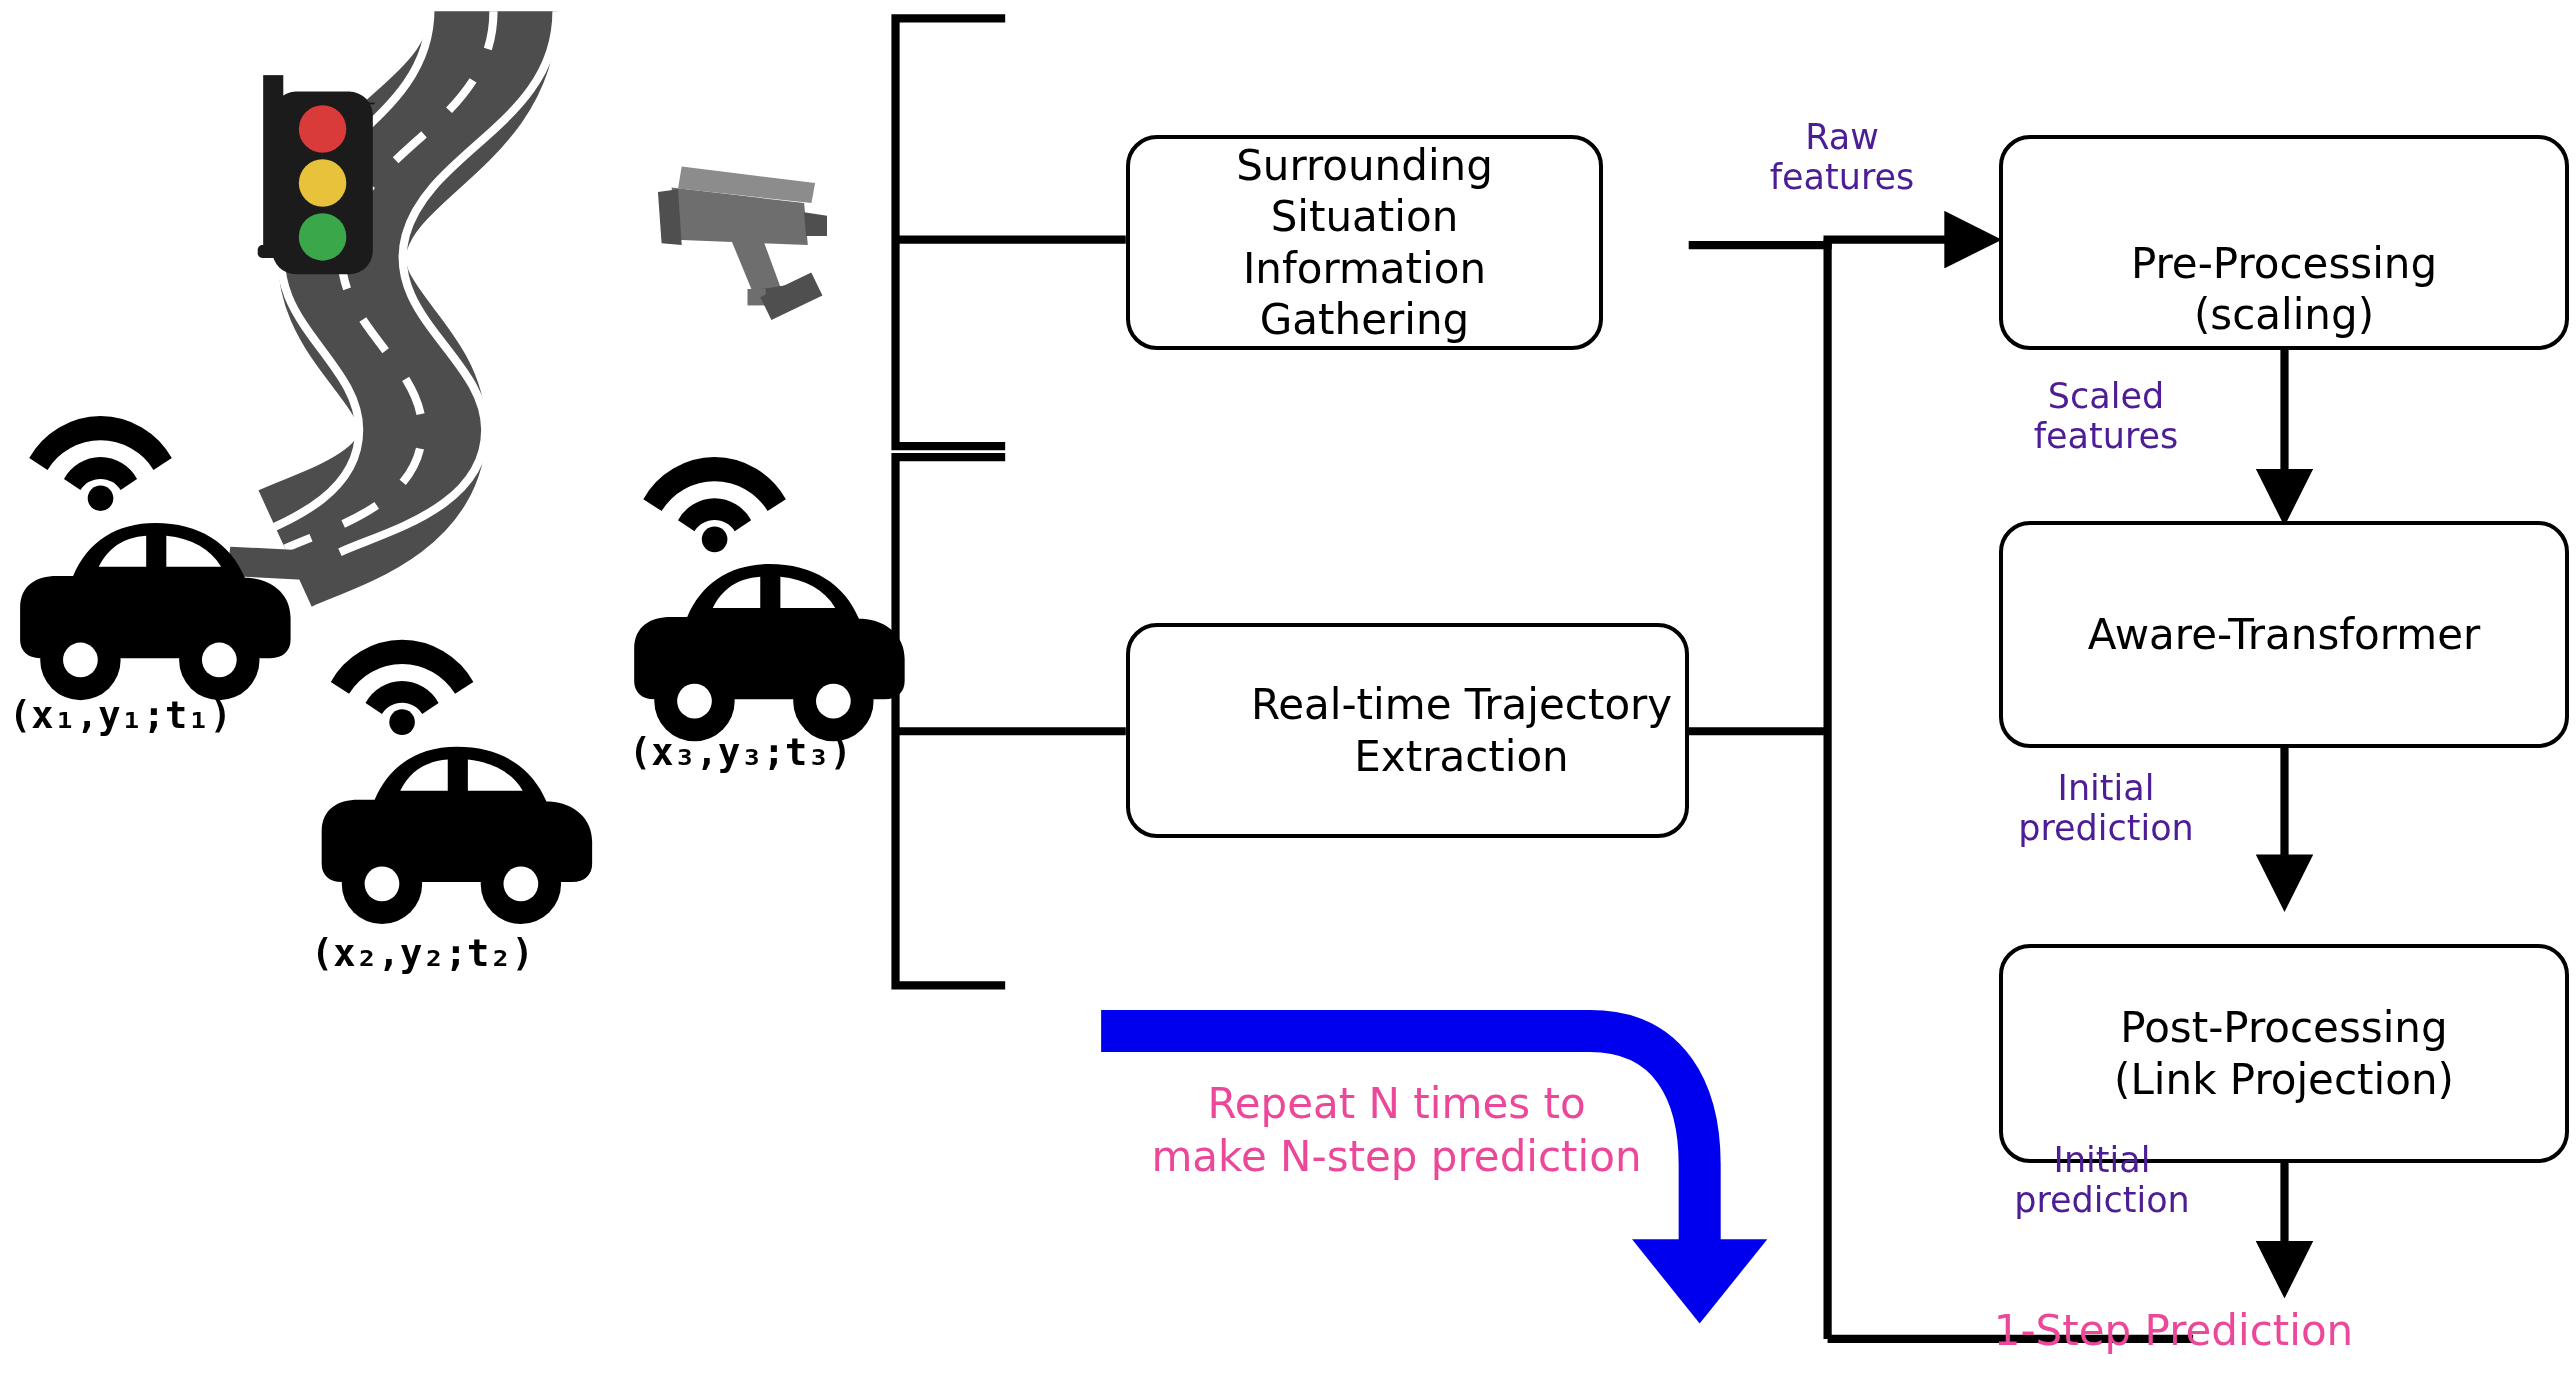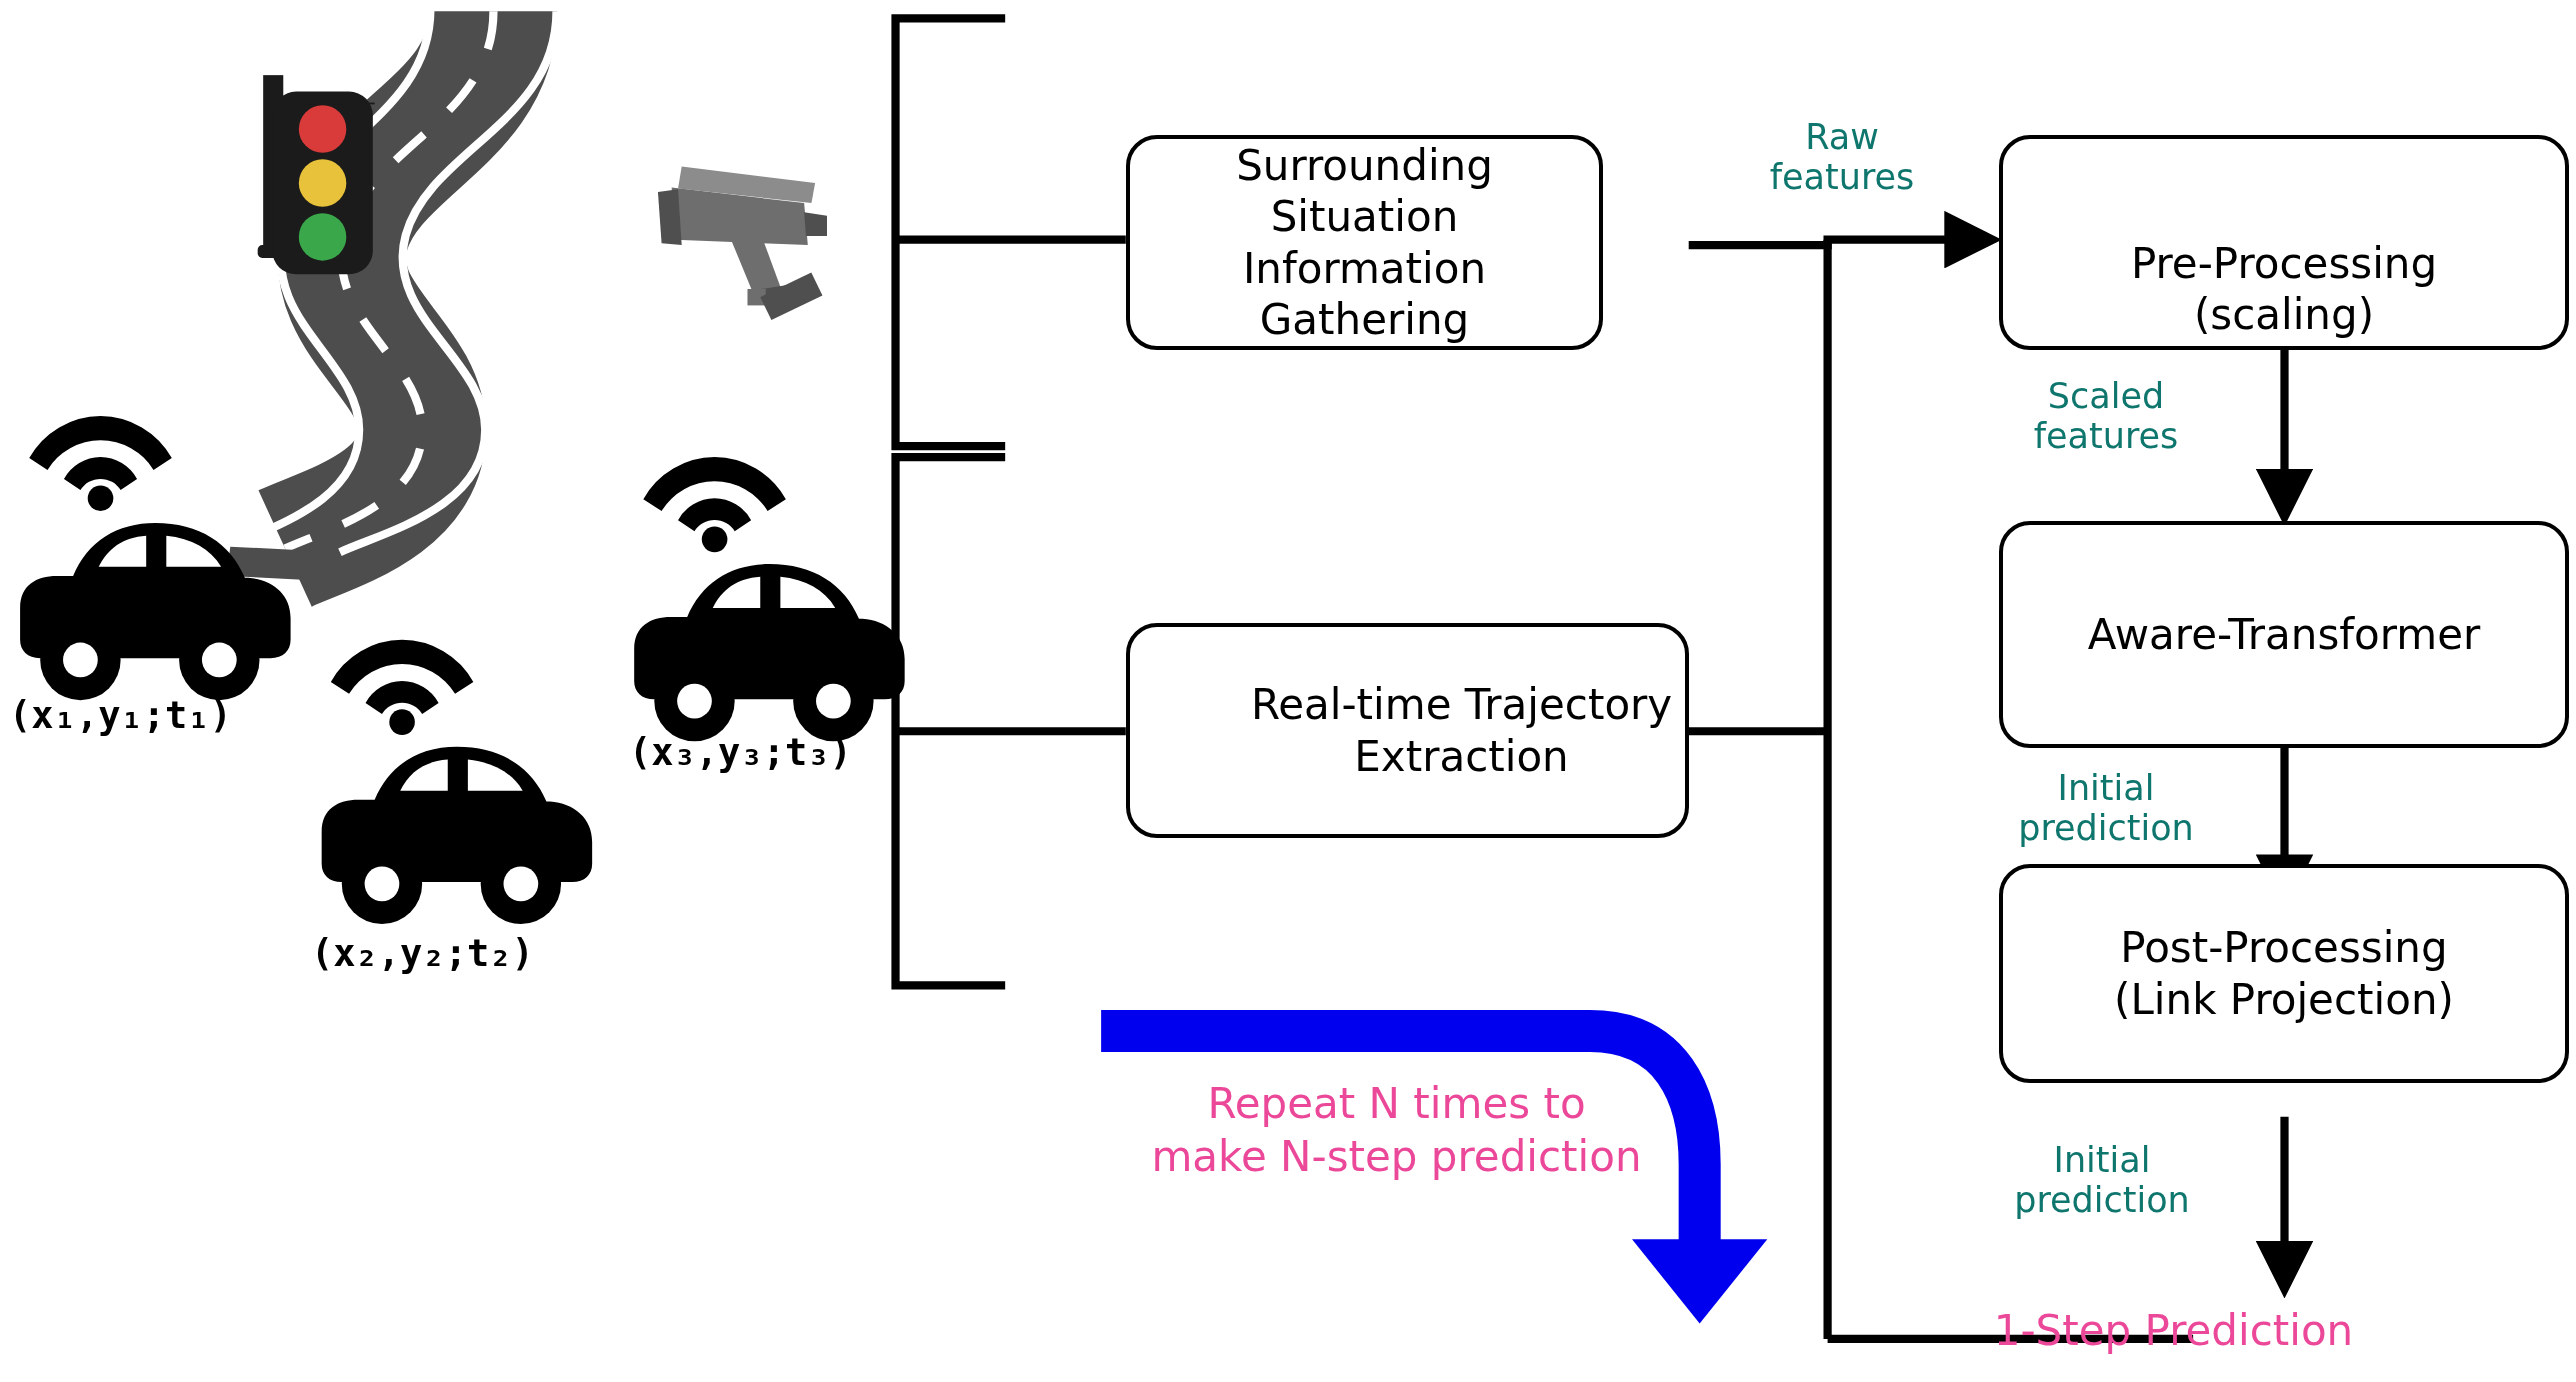--- a/index.html
+++ b/index.html
@@ -33,21 +33,21 @@
     font-size: 42px;
     color: #000000;
     padding: 5.5px 12.8px;
   }
   .proc-box span { display: block; }
 
   
   .lbl {
     position: absolute;
     font-size: 35px;
-    color: #0f766e;
+    color: #4c1d95;
     text-align: center;
     line-height: 1.15;
     white-space: pre-line;
   }
   .lbl-big {
     position: absolute;
     font-size: 42px;
     color: #ec4899;
     text-align: center;
     line-height: 1.25;
@@ -277,21 +277,21 @@
       <span>(scaling)</span>
     </div>
   </div>
 
   <div class="proc-box" style="left:1999px; top:521px; width:570px; height:227px;">
     <div>
       <span>Aware-Transformer</span>
     </div>
   </div>
 
-  <div class="proc-box" style="left:1999px; top:864px; width:570px; height:219px;text-align:center;">
+  <div class="proc-box" style="left:1999px; top:944px; width:570px; height:219px;text-align:center;">
     <div>
       <span>Post-Processing</span>
       <span>(Link Projection)</span>
     </div>
   </div>
 
   <div class="lbl" style="left:1714px; top:117px; width:256px;">Raw
 features</div>
 
   <div class="lbl" style="left:1992px; top:376px; width:228px;">Scaled

